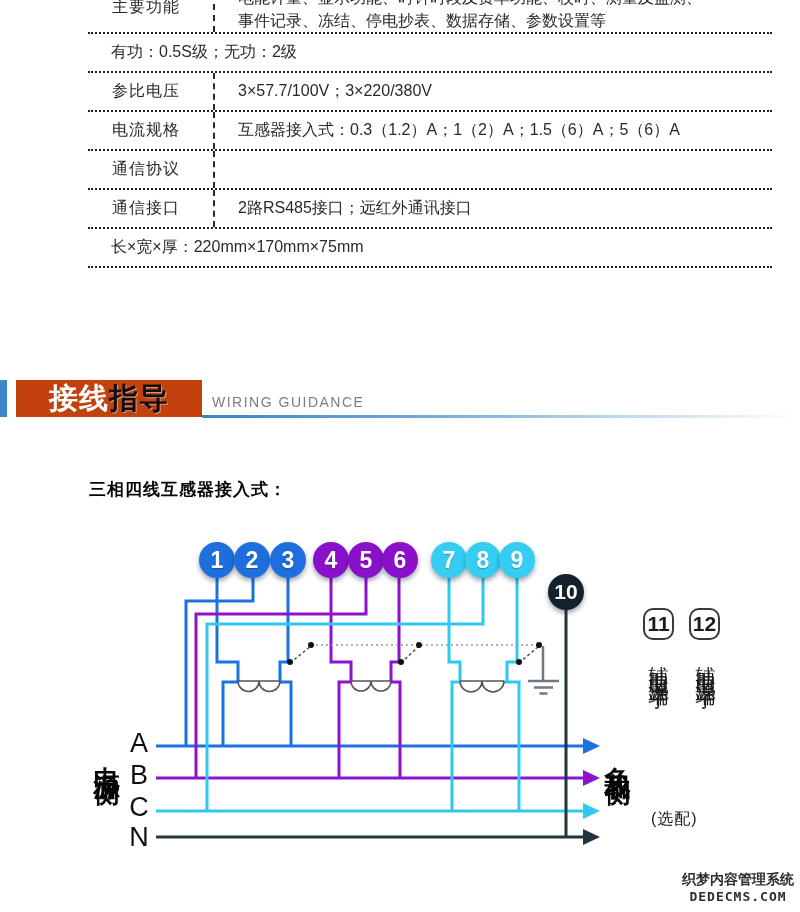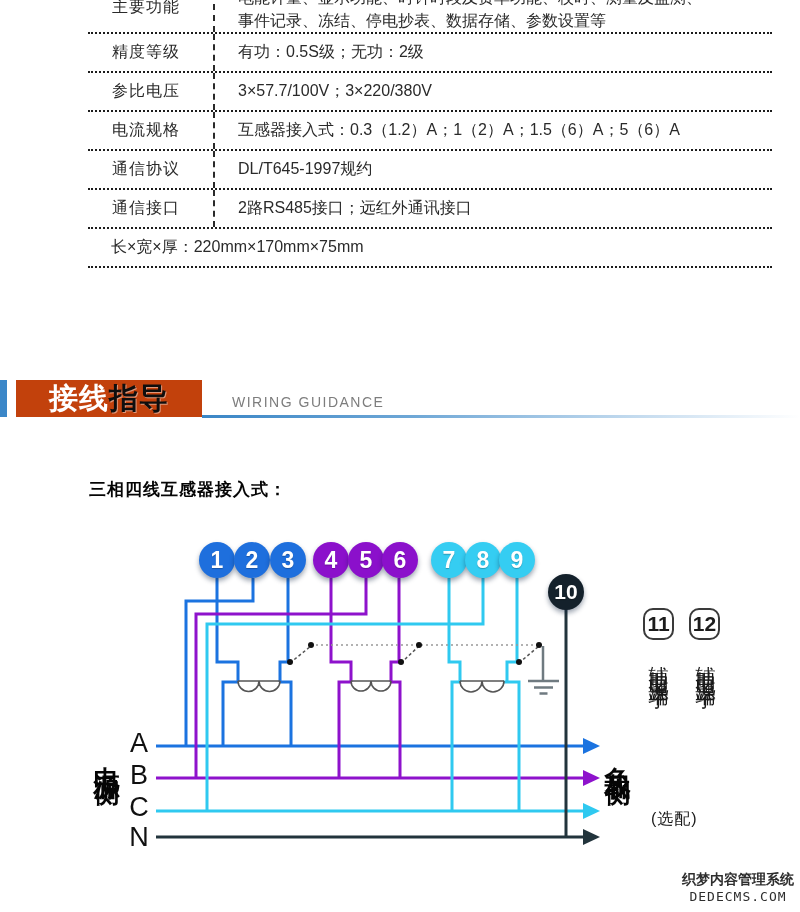--- a/index.html
+++ b/index.html
@@ -16,21 +16,21 @@
   .spec-label{width:127px;box-sizing:border-box;border-right:2px dashed #2a2a2a;
     display:flex;align-items:center;padding-left:24px;font-size:16px;color:#2a2a2a;letter-spacing:1px;flex-shrink:0;}
   .spec-value{flex:1;display:flex;align-items:center;padding-left:23px;font-size:16px;color:#2a2a2a;}
   .spec-value.multiline{display:block;padding-top:4px;line-height:23px;}
   
   .accent-bar{position:absolute;left:0;top:380px;width:7px;height:37px;background:#3b87c8;}
   .header-box{position:absolute;left:16px;top:380px;width:186px;height:37px;background:#c2410c;
     display:flex;align-items:center;justify-content:center;font-size:29px;font-weight:bold;letter-spacing:1px;}
   .header-box .zh-white{color:#ffffff;}
   .header-box .zh-black{color:#0e0e0e;text-shadow:1px 1px 0 rgba(255,255,255,.45);}
-  .header-en{position:absolute;left:212px;top:394px;font-size:14px;color:#7d7d7d;letter-spacing:1.5px;margin-left:20px;}
+  .header-en{position:absolute;left:212px;top:394px;font-size:14px;color:#7d7d7d;letter-spacing:1.5px;}
   .header-underline{position:absolute;left:202px;top:415px;width:598px;height:3px;
     background:linear-gradient(to right,#3a86c6 0%,#6ea7d6 35%,#c9def0 75%,rgba(255,255,255,0) 100%);}
   
   .diagram-title{position:absolute;left:89px;top:478px;font-size:17px;font-weight:bold;color:#050505;letter-spacing:1px;}
   .wires{position:absolute;left:0;top:0;width:800px;height:912px;}
   .term{position:absolute;top:542px;width:36px;height:36px;border-radius:50%;
     color:#fff;font-weight:bold;font-size:23px;line-height:36px;text-align:center;
     box-shadow:0 3px 5px rgba(10,30,60,.4);text-shadow:0 1px 1px rgba(0,0,0,.25);}
   .term.blue{background:#1e6fdd;}
   .term.purple{background:#8b10cb;}
@@ -41,48 +41,46 @@
   .aux-label{position:absolute;top:650px;writing-mode:vertical-rl;text-orientation:upright;
     font-size:20px;color:#1a1a1a;letter-spacing:5px;}
   .optional-note{position:absolute;left:651px;top:809px;font-size:16px;color:#1a1a1a;letter-spacing:1px;}
   .side-label{position:absolute;writing-mode:vertical-rl;text-orientation:upright;
     font-size:26px;font-weight:bold;color:#050505;letter-spacing:7px;}
   .phase-label{position:absolute;left:122px;width:34px;text-align:center;font-size:27px;color:#101010;}
   
   .watermark{position:absolute;left:682px;top:871px;width:112px;text-align:center;color:#2e2e2e;
     text-shadow:-1px -1px 0 #fff,1px -1px 0 #fff,-1px 1px 0 #fff,1px 1px 0 #fff;}
   .watermark .wm1{font-size:14px;font-weight:bold;letter-spacing:0px;}
-  .watermark .wm2{font-size:13px;font-weight:normal;font-family:"DejaVu Sans Mono",monospace;letter-spacing:1px;}
+  .watermark .wm2{font-size:13px;font-weight:bold;font-family:"DejaVu Sans Mono",monospace;letter-spacing:1px;}
 </style>
 </head>
 <body>
 
 <div class="spec-table">
   <div class="spec-row first">
     <div class="spec-label">主要功能</div>
     <div class="spec-value multiline">
       <div>电能计量、显示功能、时钟时段及费率功能、校时、测量及监测、</div>
       <div>事件记录、冻结、停电抄表、数据存储、参数设置等</div>
     </div>
   </div>
   <div class="spec-row">
-    <div class="spec-label">精度等级</div>
     <div class="spec-value">有功：0.5S级；无功：2级</div>
   </div>
   <div class="spec-row">
     <div class="spec-label">参比电压</div>
     <div class="spec-value">3×57.7/100V；3×220/380V</div>
   </div>
   <div class="spec-row">
     <div class="spec-label">电流规格</div>
     <div class="spec-value">互感器接入式：0.3（1.2）A；1（2）A；1.5（6）A；5（6）A</div>
   </div>
   <div class="spec-row">
     <div class="spec-label">通信协议</div>
-    <div class="spec-value">DL/T645-1997规约</div>
   </div>
   <div class="spec-row">
     <div class="spec-label">通信接口</div>
     <div class="spec-value">2路RS485接口；远红外通讯接口</div>
   </div>
   <div class="spec-row">
     <div class="spec-value">长×宽×厚：220mm×170mm×75mm</div>
   </div>
 </div>
 

